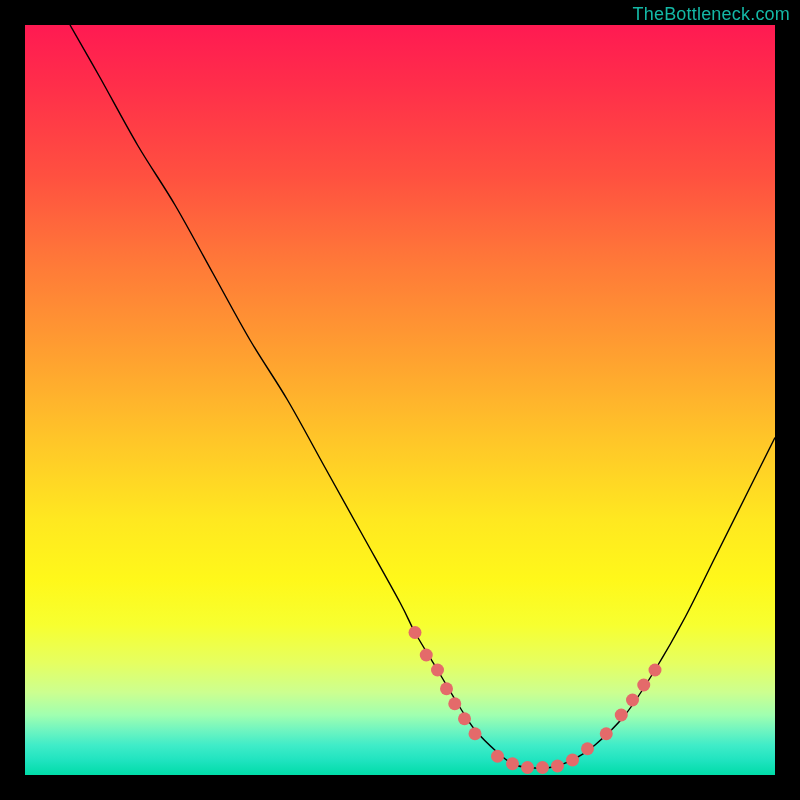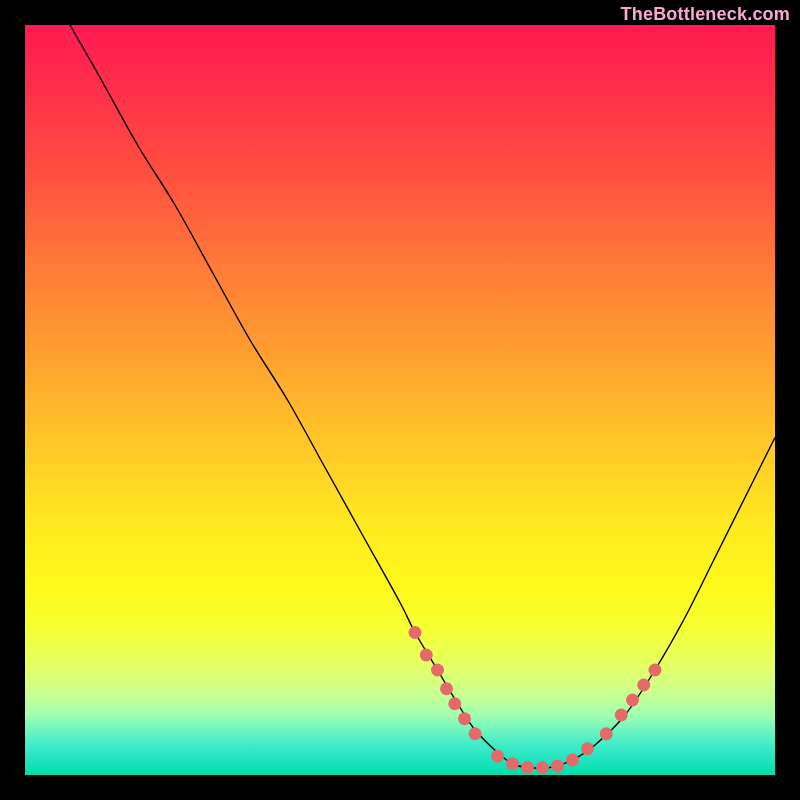--- a/index.html
+++ b/index.html
@@ -57,23 +57,23 @@
     position: absolute;
     left: 0;
     top: 0;
     width: 100%;
     height: 100%;
   }
   .attribution {
     position: absolute;
     top: 4px;
     right: 10px;
-    color: #f9a8d4;
+    color: #14b8a6;
     font-size: 18px;
-    font-weight: 700;
+    font-weight: 400;
     letter-spacing: 0.2px;
   }
   .curve {
     fill: none;
     stroke: #000;
     stroke-width: 1.4;
   }
   .marker {
     fill: #e46a6a;
     stroke: none;

